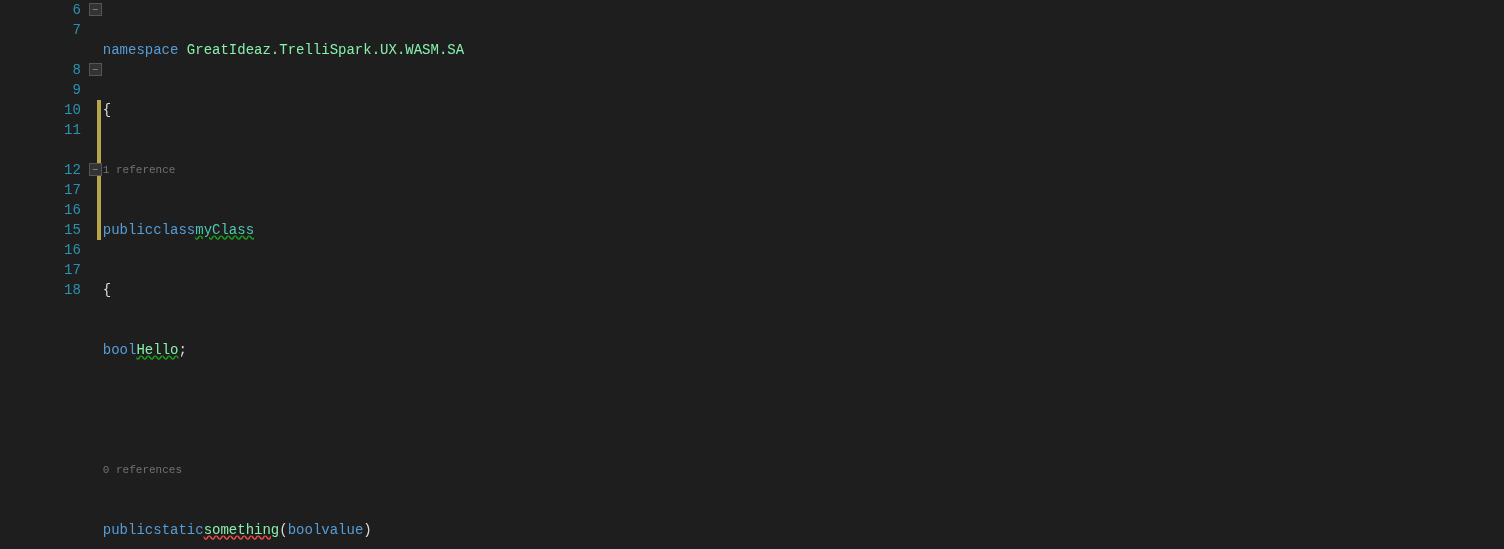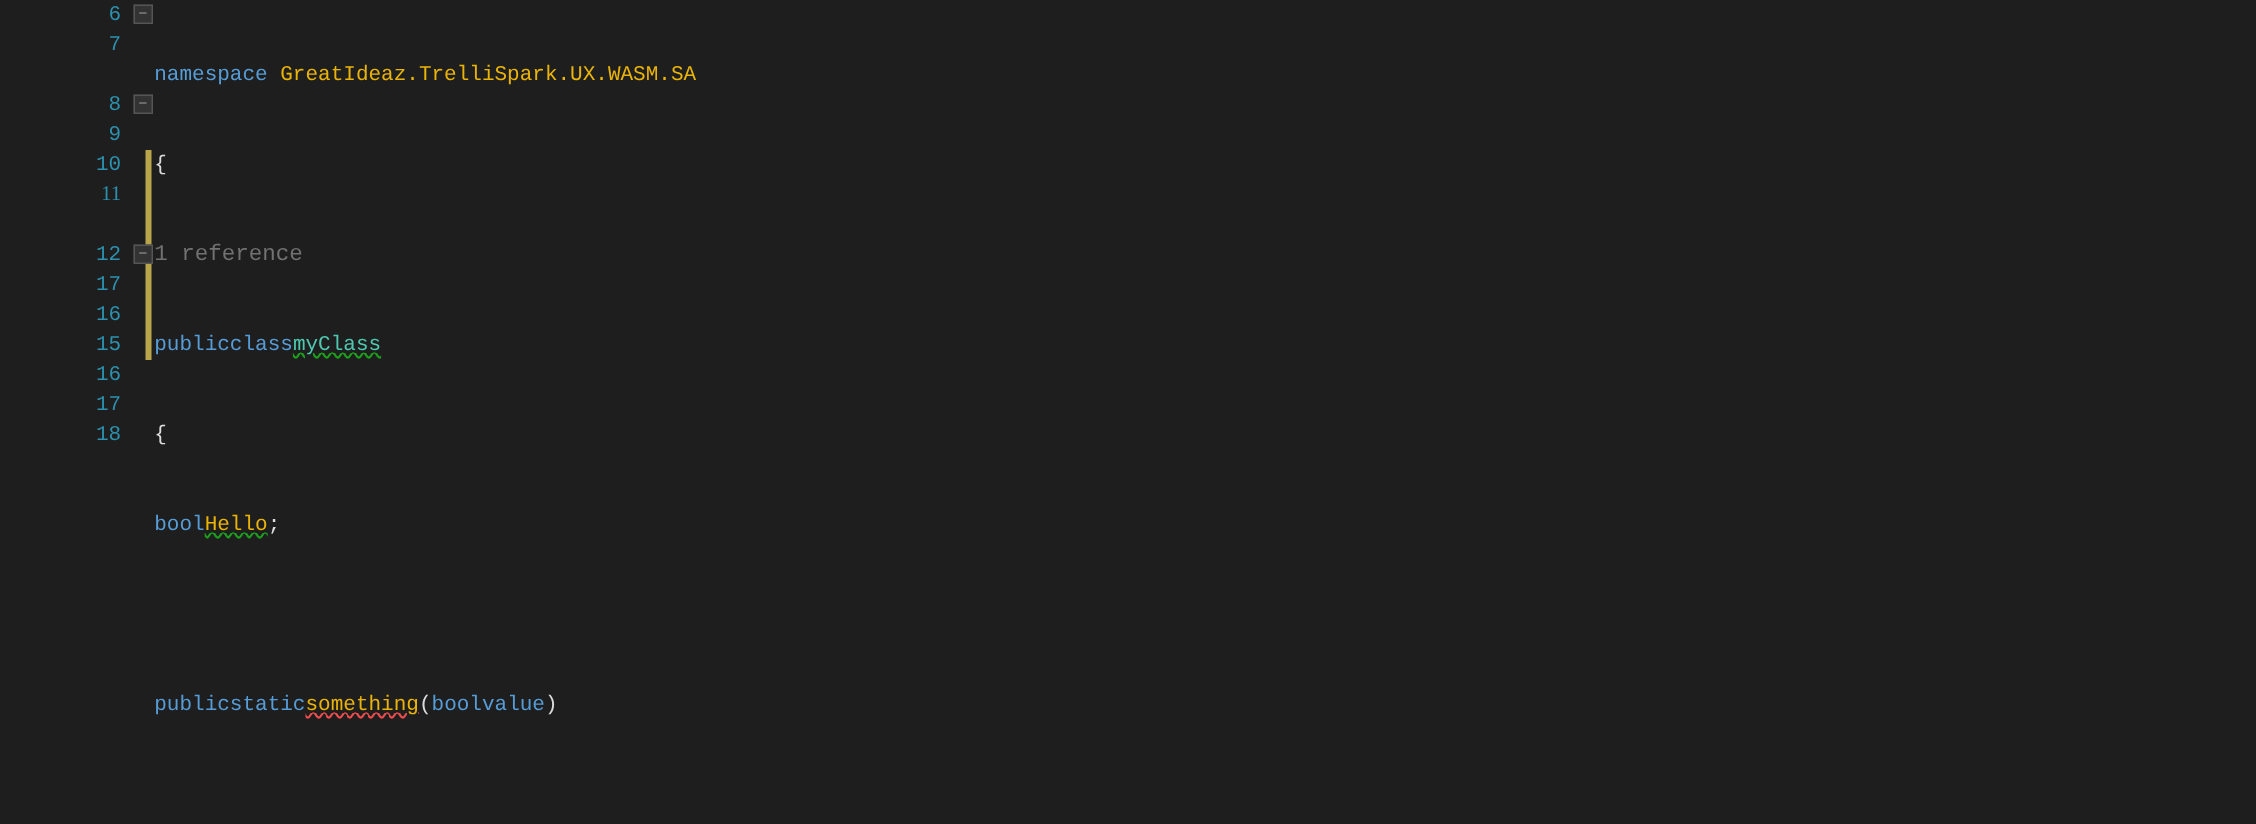--- a/index.html
+++ b/index.html
@@ -5,40 +5,40 @@
 html,body{margin:0;padding:0;background:#1e1e1e;color:#d4d4d4;font-family:"Segoe UI",Tahoma,sans-serif;font-size:13px;overflow:hidden}
 .mono{font-family:Consolas,"Courier New",monospace;font-size:14px}
 .editor{display:flex;background:#1e1e1e}
 .gutter{background:#1e1e1e;color:#2b91af;text-align:right;padding:0 14px 0 28px;user-select:none;line-height:20px}
 .margin{width:8px;background:#1e1e1e;position:relative}
 .marg-line{height:20px;position:relative}
 .mod{background:#b9a64b;width:4px;height:20px;position:absolute;left:2px}
 .fold{position:absolute;left:-6px;top:3px;width:11px;height:11px;border:1px solid #555;background:#333;cursor:pointer;display:flex;align-items:center;justify-content:center;font-size:10px;color:#999;line-height:1}
 .code{flex:1;line-height:20px;white-space:pre}
 .codeline{height:20px;display:flex;align-items:flex-start}
-.reflabel{color:#717171;font-size:15px;height:20px;display:flex;align-items:center}
+.reflabel{color:#717171;font-size:11px;height:20px;display:flex;align-items:center}
 .k{color:#569cd6}
 .t{color:#4ec9b0}
-.id{color:#eab308}
+.id{color:#86efac}
 .punc{color:#dcdcdc}
 .wavy-g{text-decoration:underline wavy #1ba01b}
 .wavy-r{text-decoration:underline wavy #f14c4c}
 </style>
 </head>
 <body>
 
 <div class="editor">
   <div class="gutter mono" id="gutter">
       <div style="height: 20px;">6</div>
       <div style="height: 20px;">7</div>
       <div style="height: 20px;"></div>
       <div style="height: 20px;">8</div>
       <div style="height: 20px;">9</div>
       <div style="height: 20px;">10</div>
-      <div style="height: 20px; font-family: Liberation Serif, serif;">11</div>
+      <div style="height: 20px;">11</div>
       <div style="height: 20px;"></div>
       <div style="height: 20px; text-align: right;">12</div>
       <div style="height: 20px;">17</div>
       <div style="height: 20px;">16</div>
       <div style="height: 20px;">15</div>
       <div style="height: 20px; margin-left: 36px;">16</div>
       <div style="height: 20px;">17</div>
       <div style="height: 20px;">18</div>
     </div>
   <div class="margin" id="margin">
@@ -78,20 +78,21 @@
       <div class="marg-line"></div>
     </div>
   <div class="code mono">
     <div class="codeline"><span class="k">namespace</span><span class="punc"> </span><span class="id">GreatIdeaz.TrelliSpark.UX.WASM.SA</span></div>
     <div class="codeline"><span class="punc">{</span></div>
     <div class="reflabel">    <span>1 reference</span></div>
     <div class="codeline">    <span class="k">public</span> <span class="k">class</span> <span class="t wavy-g">myClass</span></div>
     <div class="codeline">    <span class="punc">{</span></div>
     <div class="codeline">        <span class="k">bool</span> <span class="id wavy-g">Hello</span><span class="punc">;</span></div>
     <div class="codeline"></div>
+    <div class="reflabel">        <span>0 references</span></div>
     <div class="codeline">        <span class="k">public</span> <span class="k">static</span> <span class="id wavy-r">something</span> <span class="punc">(</span><span class="k">bool</span> <span class="k">value</span><span class="punc">)</span></div>
     
     
     
     
     
     
   </div>
 </div>
 

